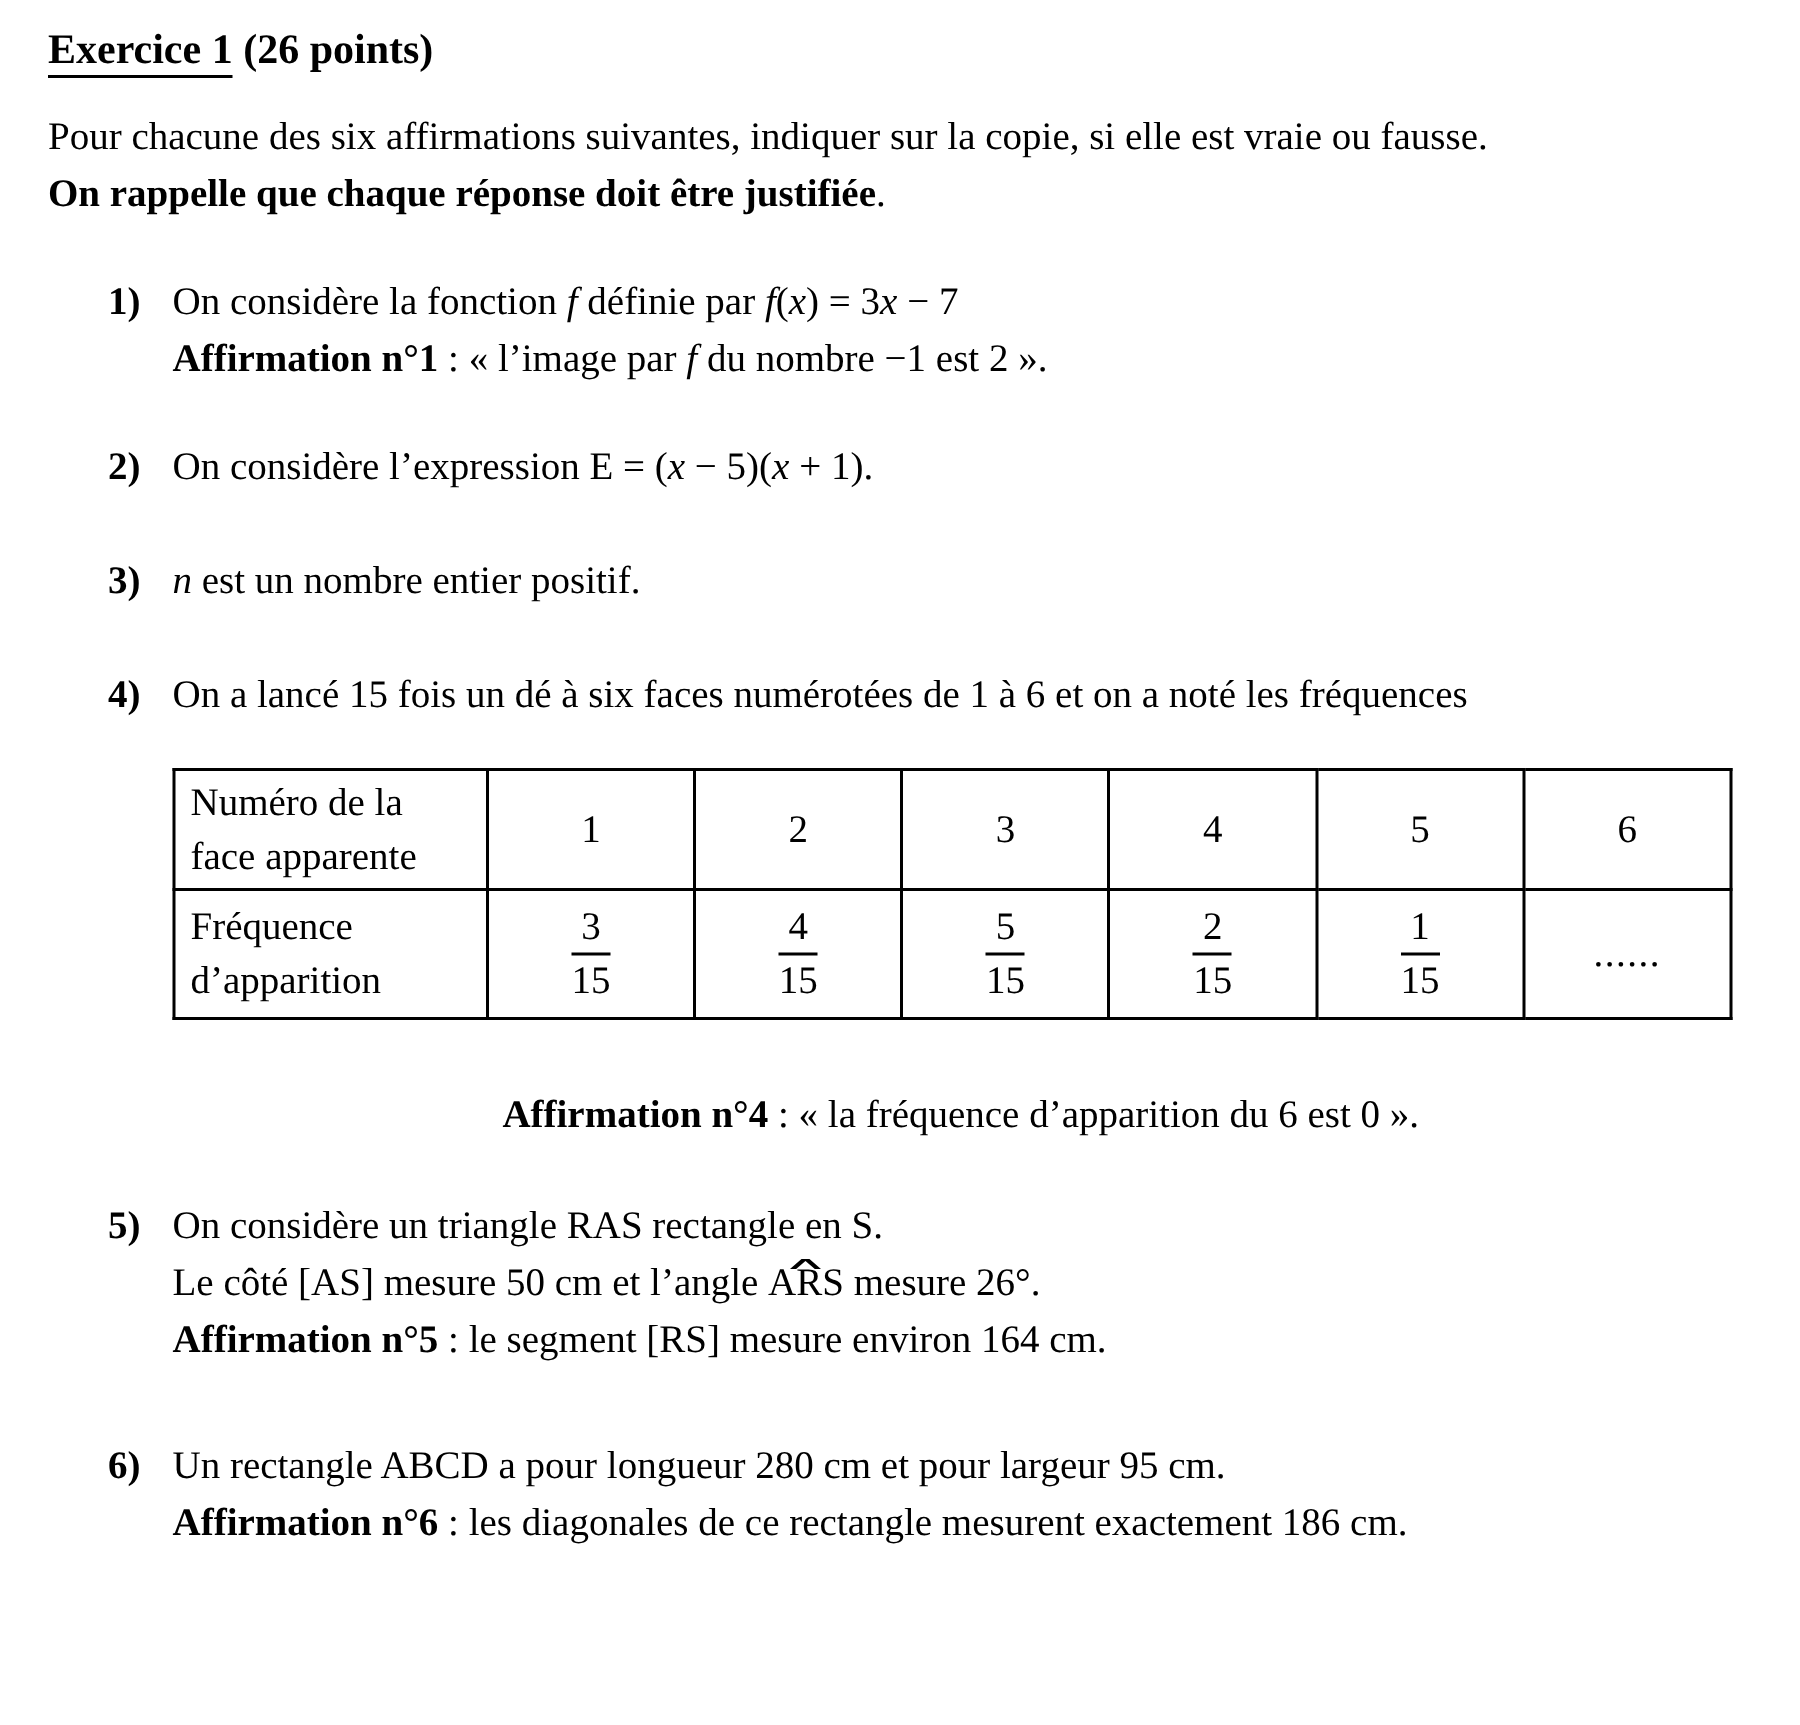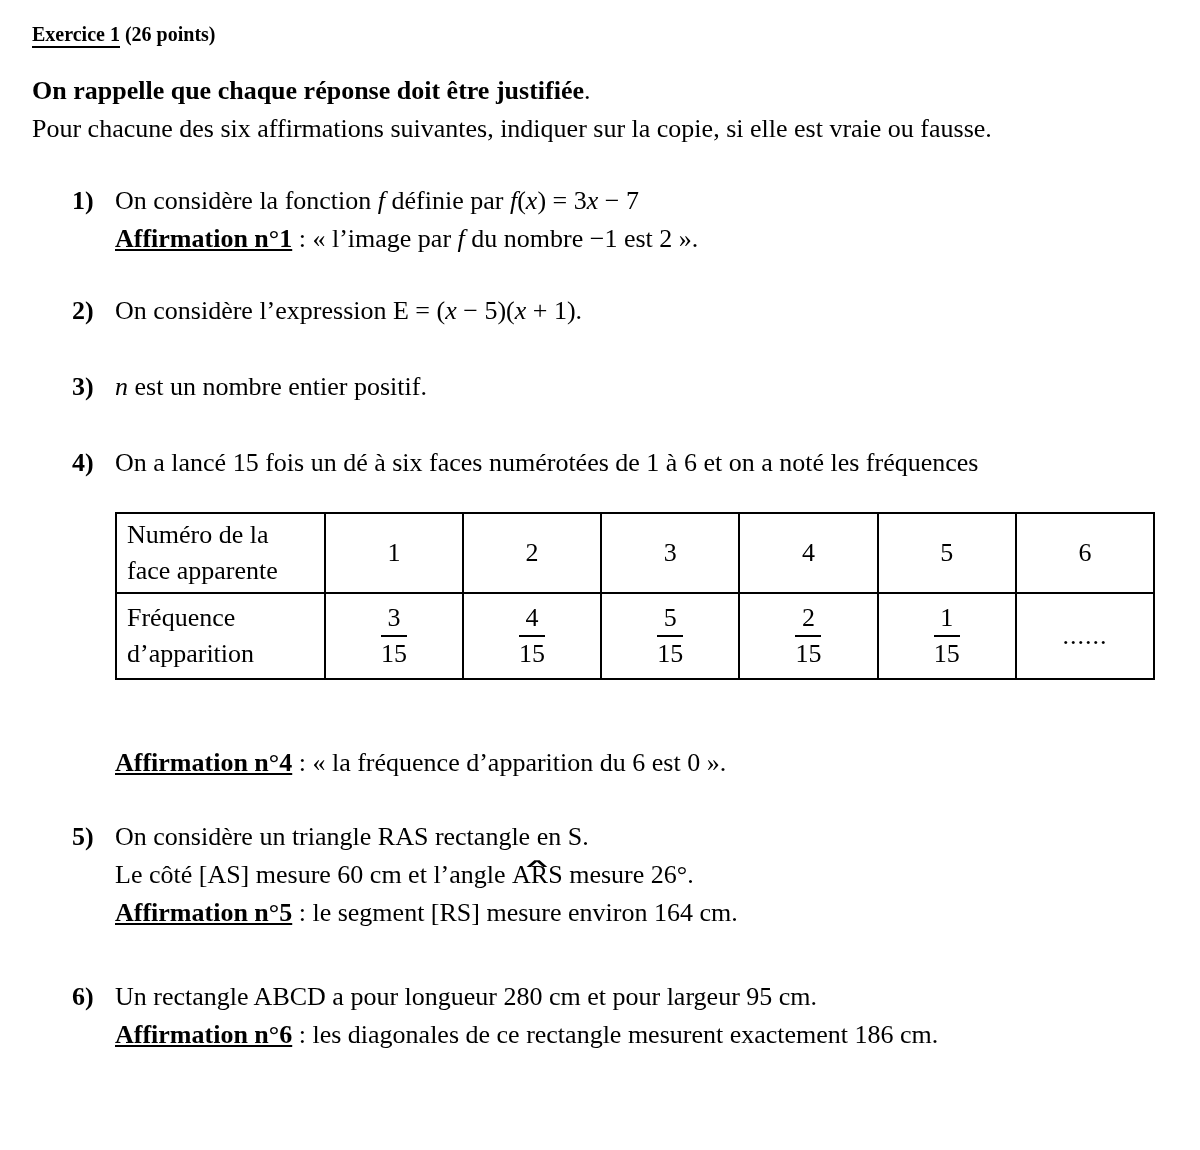--- a/index.html
+++ b/index.html
@@ -11,41 +11,41 @@
   html,body{margin:0;padding:0;}
   body{
     width:1200px;height:1150px;overflow:hidden;
     background:var(--bg);color:var(--text);
     font-family:"Liberation Serif","DejaVu Serif",serif;
     font-size:26px;
   }
   .page{padding:16px 34px 0 32px;position:relative;}
 
   
-  .title{font-size:20px;font-weight:bold;line-height:36px;white-space:nowrap;}
+  .title{font-size:28px;font-weight:bold;line-height:36px;white-space:nowrap;}
   .title .title-main{border-bottom:2.5px solid var(--border);padding-bottom:1px;}
   .intro{margin-top:20px;line-height:38px;white-space:nowrap;}
   .intro .bold{font-weight:bold;}
 
   
   .q{position:relative;padding-left:83px;line-height:38px;}
   .q .q-num{position:absolute;left:40px;top:0;font-weight:bold;}
   .q-line{white-space:nowrap;}
 
   .m-q1{margin-top:34px;}
   .m-q2{margin-top:34px;}
   .m-q3{margin-top:38px;}
   .m-q4{margin-top:38px;}
   .m-q5{margin-top:36px;}
   .m-q6{margin-top:46px;}
 
   
   .seg-r{font-style:normal;}
   .seg-i{font-style:italic;}
-  .seg-b{font-weight:bold;text-decoration:underline;}
+  .seg-b{font-weight:bold;}
   .seg-sup{font-size:0.65em;position:relative;top:-0.52em;}
   .seg-angle{position:relative;display:inline-block;}
   .seg-angle::before{
     content:"\2227"; 
     position:absolute;left:50%;top:-0.60em;
     transform:translateX(-50%) scale(2.1,0.55);
     font-size:0.8em;font-style:normal;
   }
 
   
@@ -56,34 +56,34 @@
   .freq-table td{border:2.5px solid var(--border);padding:0;}
   .freq-table .label-cell{width:204px;text-align:left;padding:3px 8px 3px 10px;line-height:36px;}
   .freq-table .num-cell{width:135px;text-align:center;}
   .freq-table tr.r1 td{height:76px;}
   .freq-table tr.r2 td{height:86px;}
   .frac{display:inline-block;vertical-align:middle;text-align:center;line-height:1.25;}
   .frac .fnum{display:block;border-bottom:2px solid var(--border);padding:0 6px 1px;}
   .frac .fden{display:block;padding-top:1px;}
   .dots-cell{letter-spacing:1px;}
 
-  .aff4{margin-top:64px;}
+  .aff4{margin-top:44px;text-align:center;}
 </style>
 </head>
 <body>
 
 <div class="page">
 
   <div class="title">
     <span class="title-main">Exercice 1</span><span> (26 points)</span>
   </div>
 
   <div class="intro">
+    <div>Pour chacune des six affirmations suivantes, indiquer sur la copie, si elle est vraie ou fausse.</div>
     <div><span class="bold">On rappelle que chaque réponse doit être justifiée</span><span>.</span></div>
-    <div>Pour chacune des six affirmations suivantes, indiquer sur la copie, si elle est vraie ou fausse.</div>
   </div>
 
   <div class="q m-q1">
     <span class="q-num">1)</span>
     <div class="q-line"><span class="seg-r">On considère la fonction </span><span class="seg-i">f</span><span class="seg-r"> définie par </span><span class="seg-i">f</span><span class="seg-r">(</span><span class="seg-i">x</span><span class="seg-r">) = 3</span><span class="seg-i">x</span><span class="seg-r"> − 7</span></div>
     <div class="q-line"><span class="seg-b">Affirmation n°1</span><span class="seg-r"> : « l’image par </span><span class="seg-i">f</span><span class="seg-r"> du nombre −1 est 2 ».</span></div>
   </div>
 
   <div class="q m-q2">
     <span class="q-num">2)</span>
@@ -139,21 +139,21 @@
   </tbody>
     </table>
 
   <div class="q aff4">
     <div class="q-line"><span class="seg-b">Affirmation n°4</span><span class="seg-r"> : « la fréquence d’apparition du 6 est 0 ».</span></div>
   </div>
 
   <div class="q m-q5">
     <span class="q-num">5)</span>
     <div class="q-line"><span class="seg-r">On considère un triangle RAS rectangle en S.</span></div>
-    <div class="q-line"><span class="seg-r">Le côté [AS] mesure 60 cm et l’angle </span><span class="seg-angle">ARS</span><span class="seg-r"> mesure 26°.</span></div>
+    <div class="q-line"><span class="seg-r">Le côté [AS] mesure 50 cm et l’angle </span><span class="seg-angle">ARS</span><span class="seg-r"> mesure 26°.</span></div>
     <div class="q-line"><span class="seg-b">Affirmation n°5</span><span class="seg-r"> : le segment [RS] mesure environ 164 cm.</span></div>
   </div>
 
   <div class="q m-q6">
     <span class="q-num">6)</span>
     <div class="q-line"><span class="seg-r">Un rectangle ABCD a pour longueur 280 cm et pour largeur 95 cm.</span></div>
     <div class="q-line"><span class="seg-b">Affirmation n°6</span><span class="seg-r"> : les diagonales de ce rectangle mesurent exactement 186 cm.</span></div>
   </div>
 
 </div>

